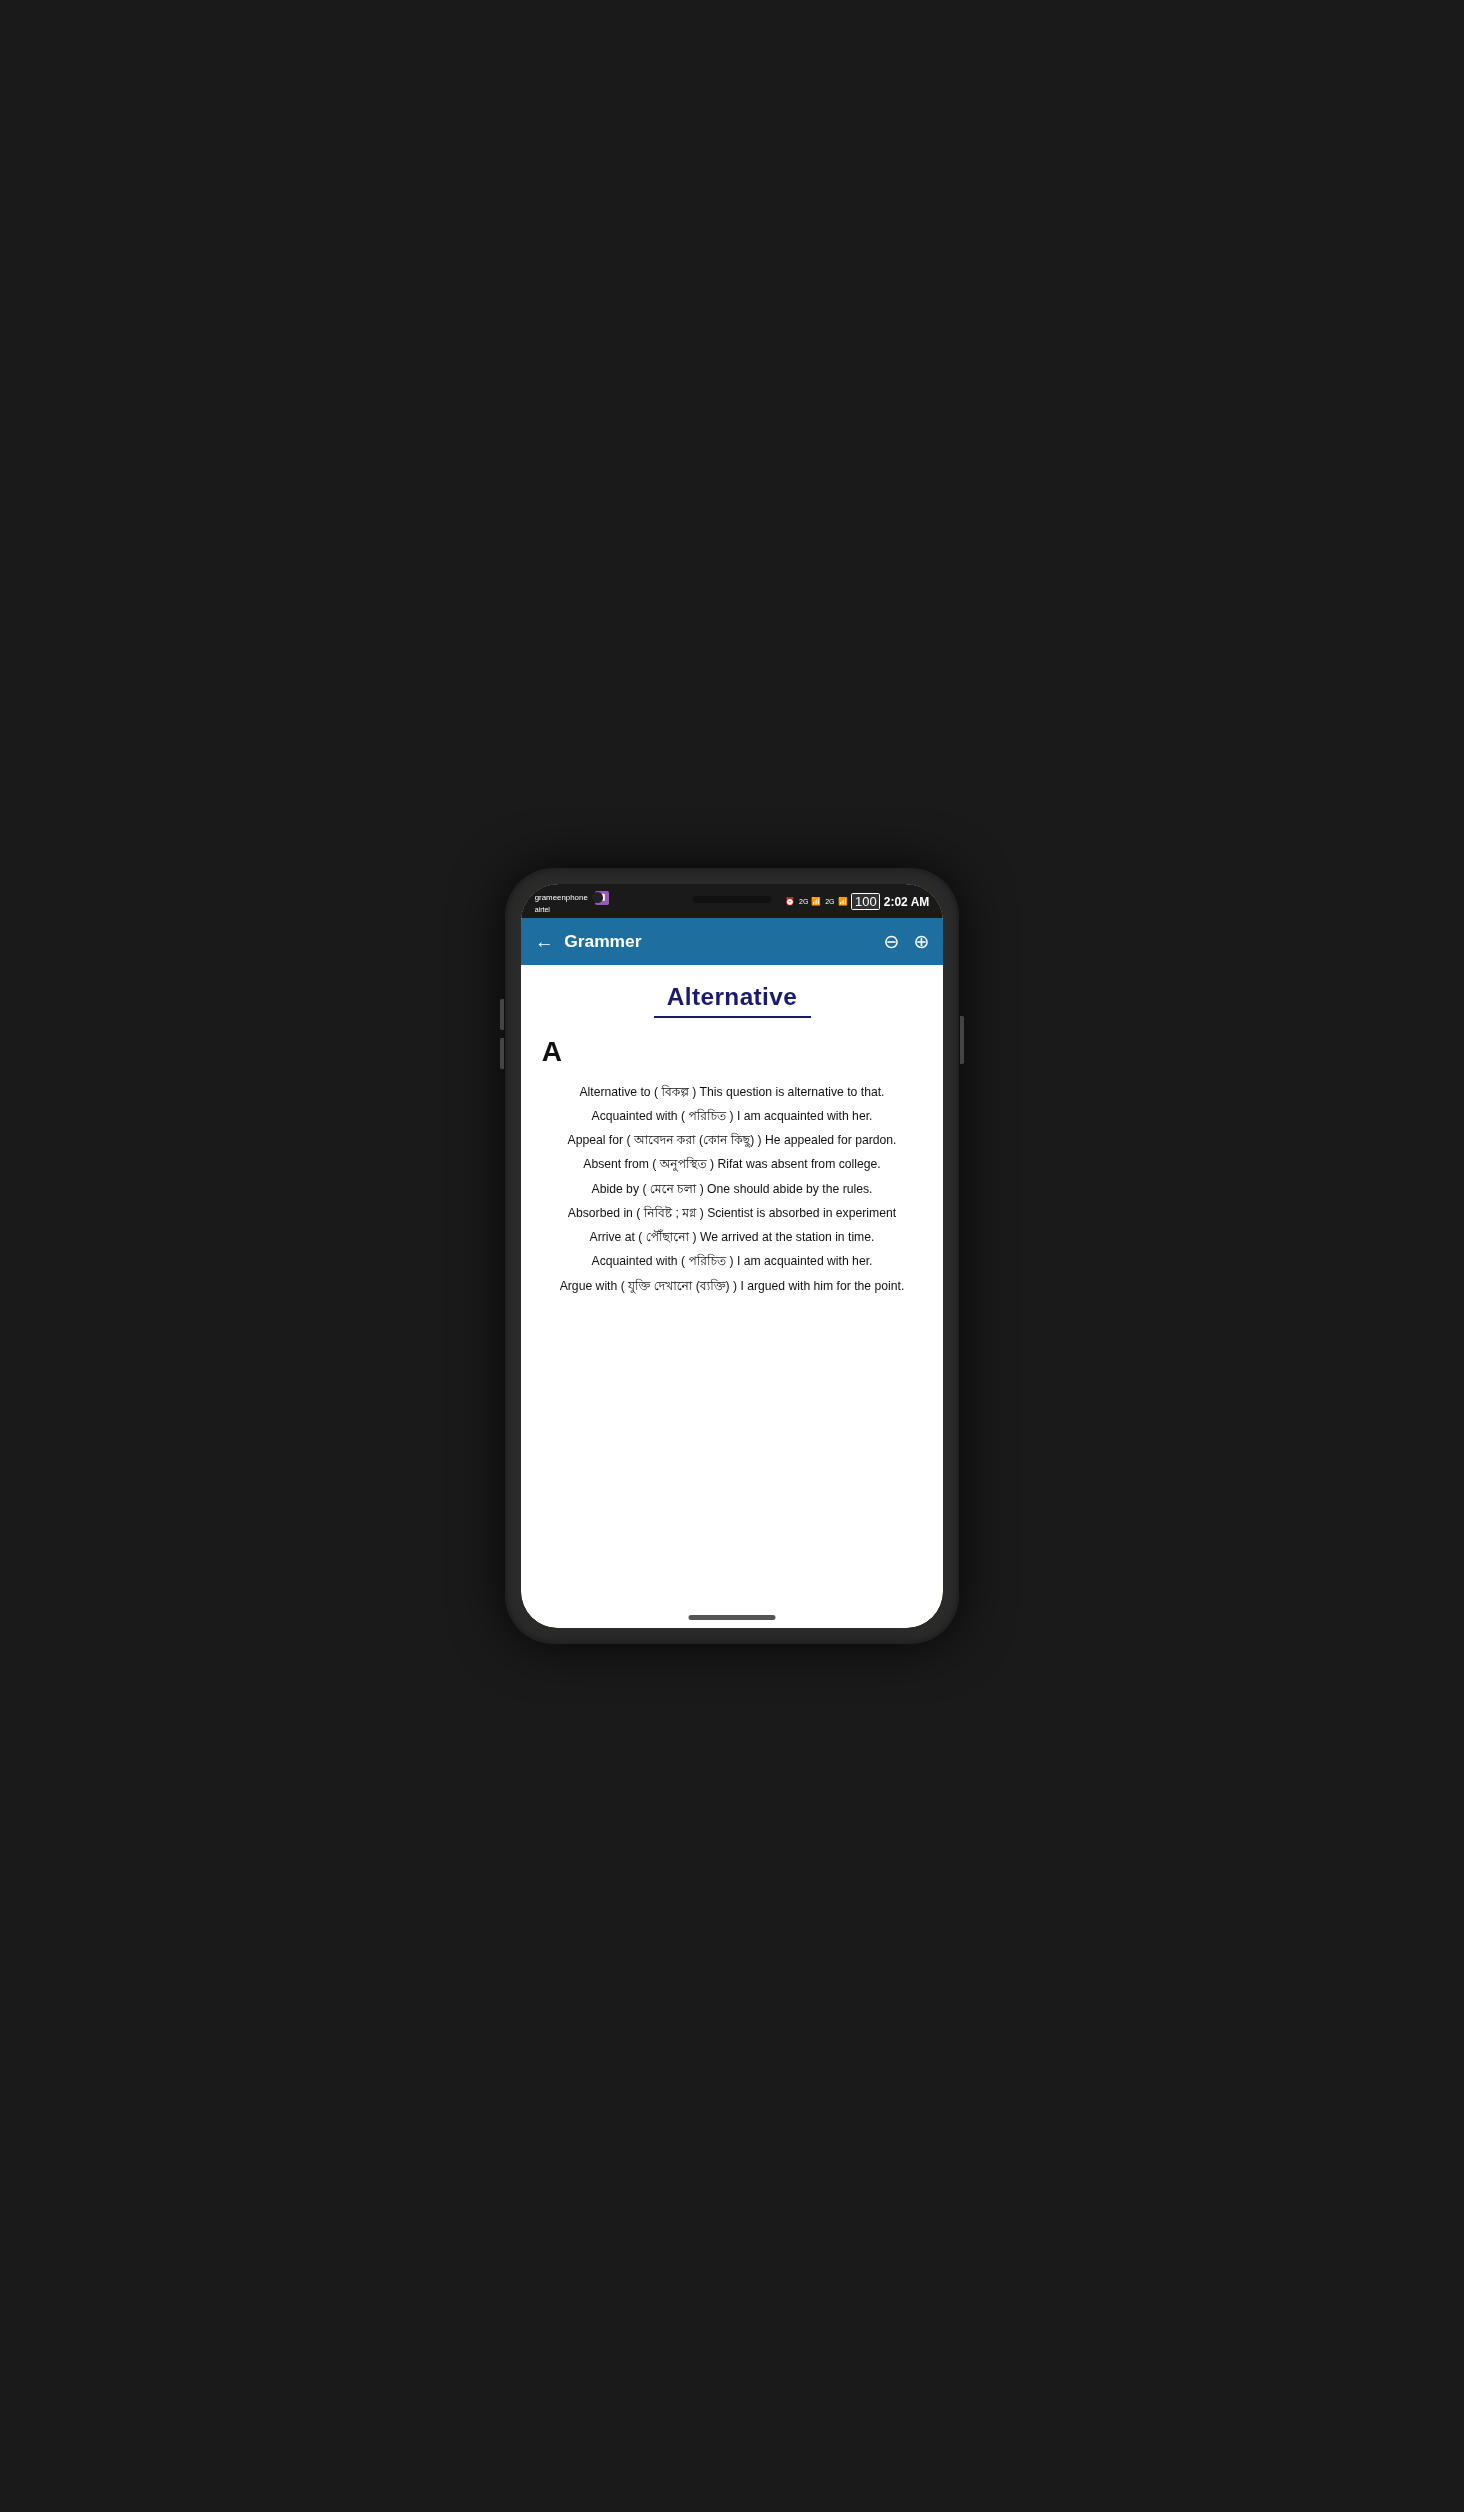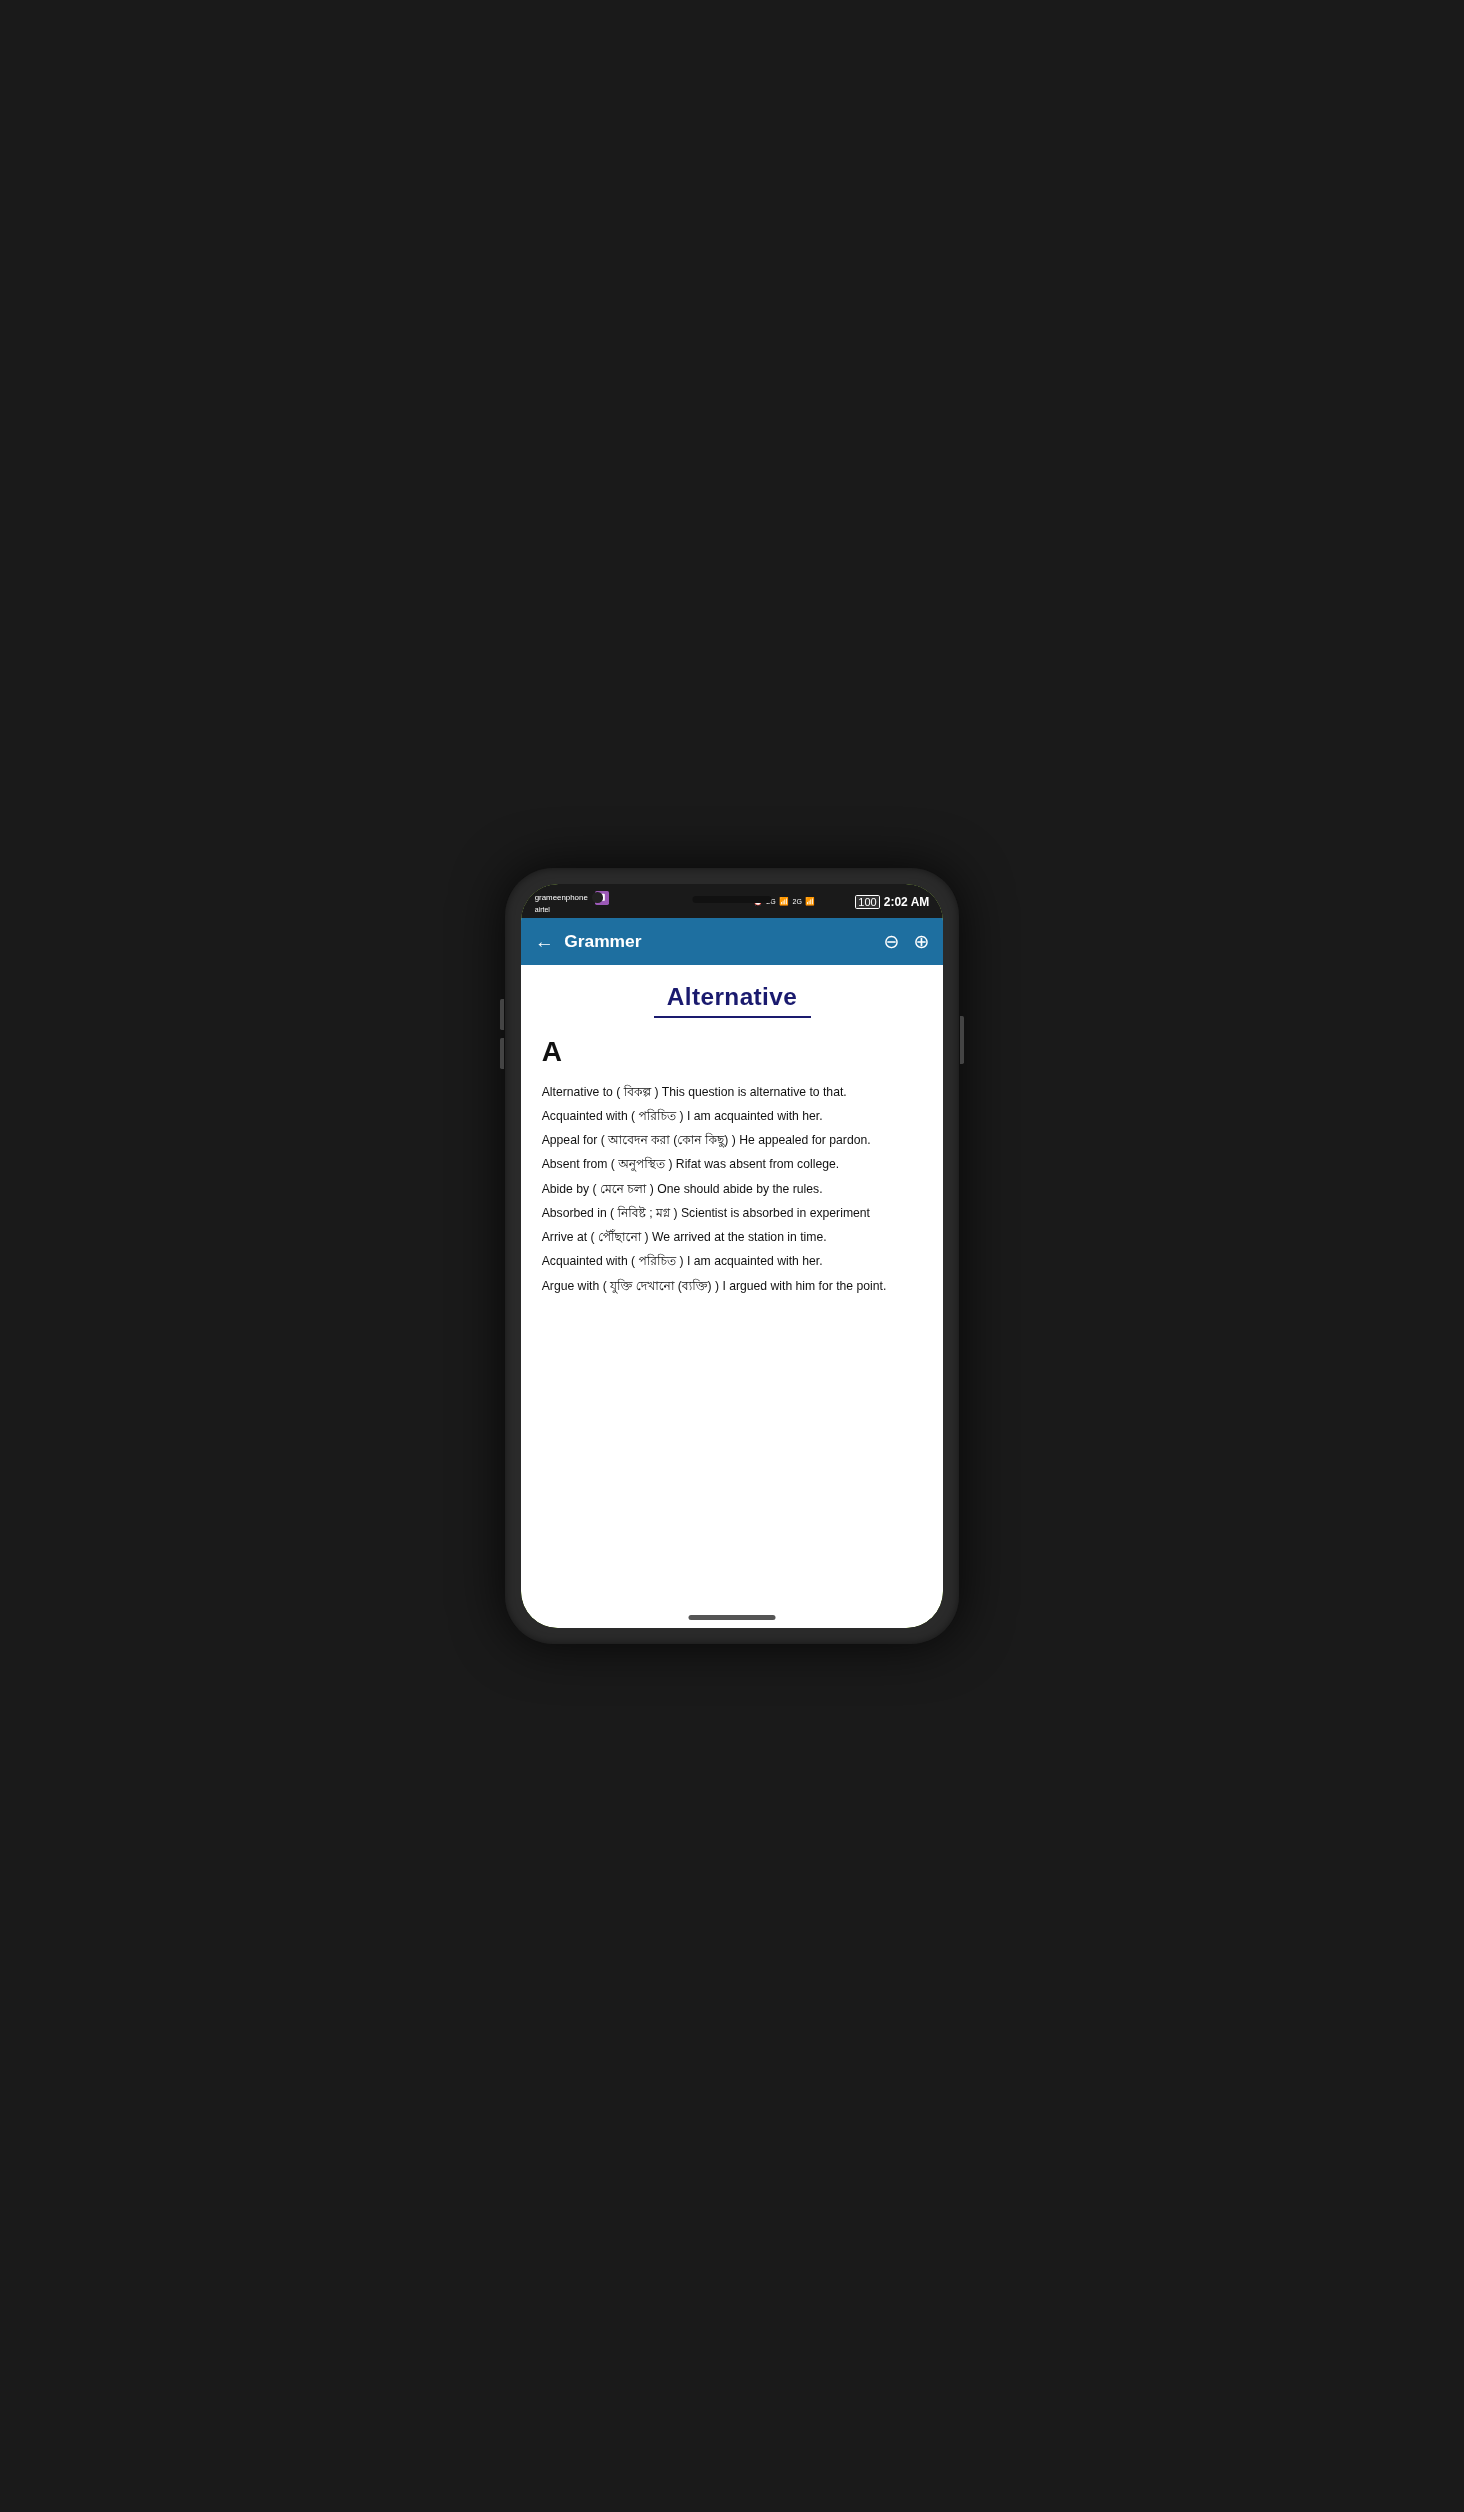--- a/index.html
+++ b/index.html
@@ -113,27 +113,26 @@
       color: #fff;
       font-size: 7.9px;
     }
 
     .status-icon {
       font-size: 7.9px;
       color: #fff;
     }
 
     .battery-icon {
-      font-size: 11px;
+      font-size: 13px;
       color: #fff;
       background: #333;
       border: 0.9px solid #fff;
       border-radius: 1.7px;
       padding: 0 2.6px;
-      margin-left: 36px;
     }
 
     .time-text {
       color: #fff;
       font-size: 12px;
       font-weight: 600;
     }
 
     
     .app-bar {
@@ -199,20 +198,21 @@
     }
 
     .content-text {
       font-size: 12.2px;
       line-height: 1.7;
       color: #111;
     }
 
     .content-text p {
       margin-bottom: 3.5px;
+      text-align: center;
     }
 
     
     .home-indicator {
       position: absolute;
       bottom: 8.7px;
       left: 50%;
       transform: translateX(-50%);
       width: 87px;
       height: 4.4px;

